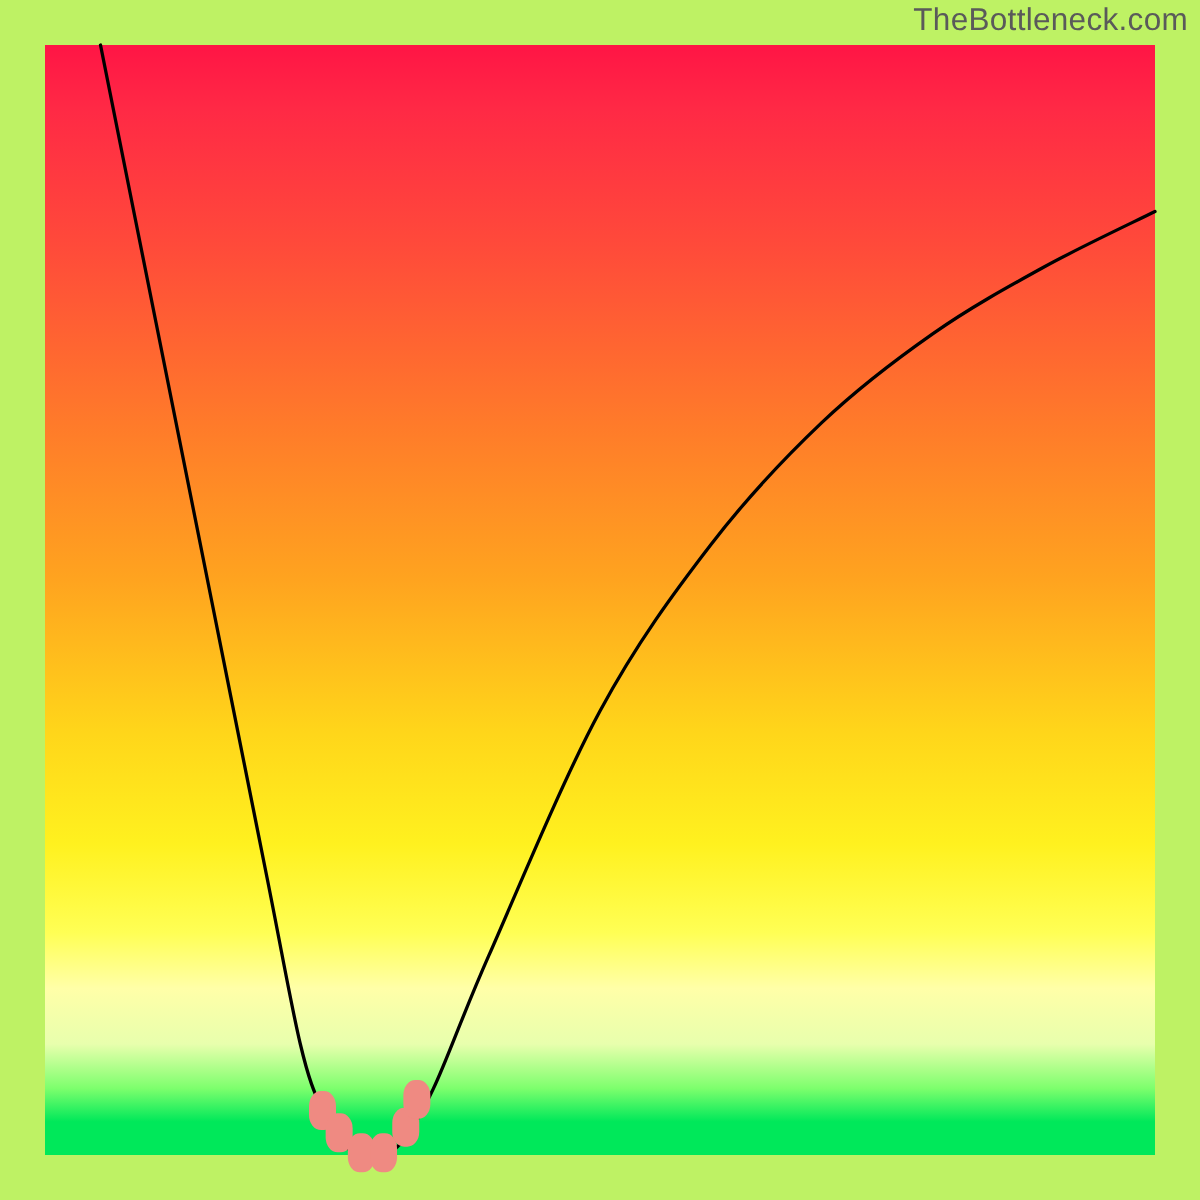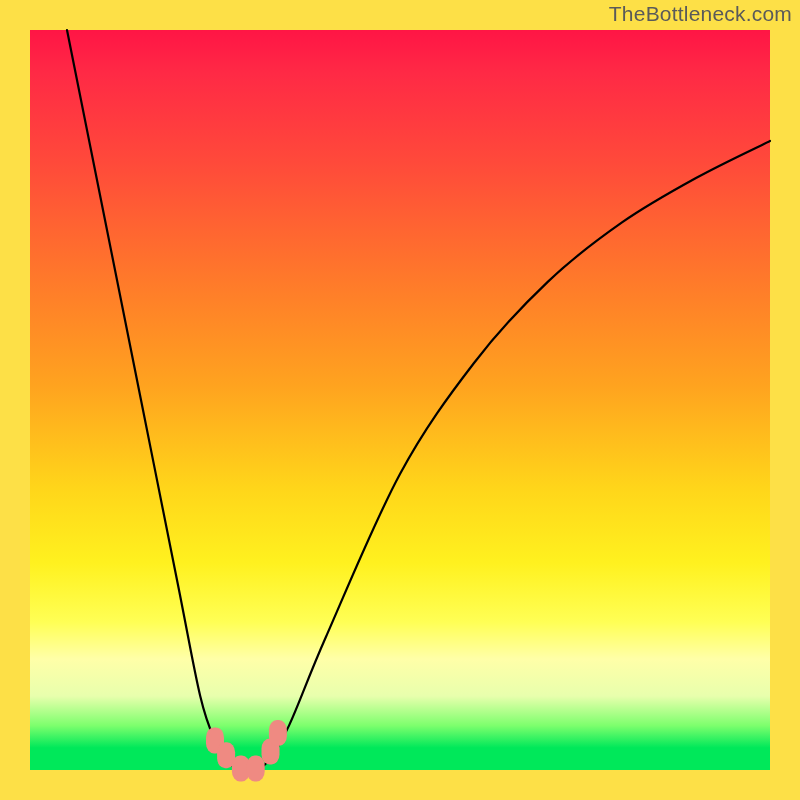--- a/index.html
+++ b/index.html
@@ -8,21 +8,21 @@
     width: 800px;
     height: 800px;
     overflow: hidden;
     background: #000;
     font-family: Arial, Helvetica, sans-serif;
   }
   .frame {
     position: relative;
     width: 800px;
     height: 800px;
-    background: #fde047;
+    background: #bef264;
   }
   .plot-area {
     position: absolute;
     left: 30px;
     top: 30px;
     width: 740px;
     height: 740px;
     
     background: linear-gradient(
       to bottom,

